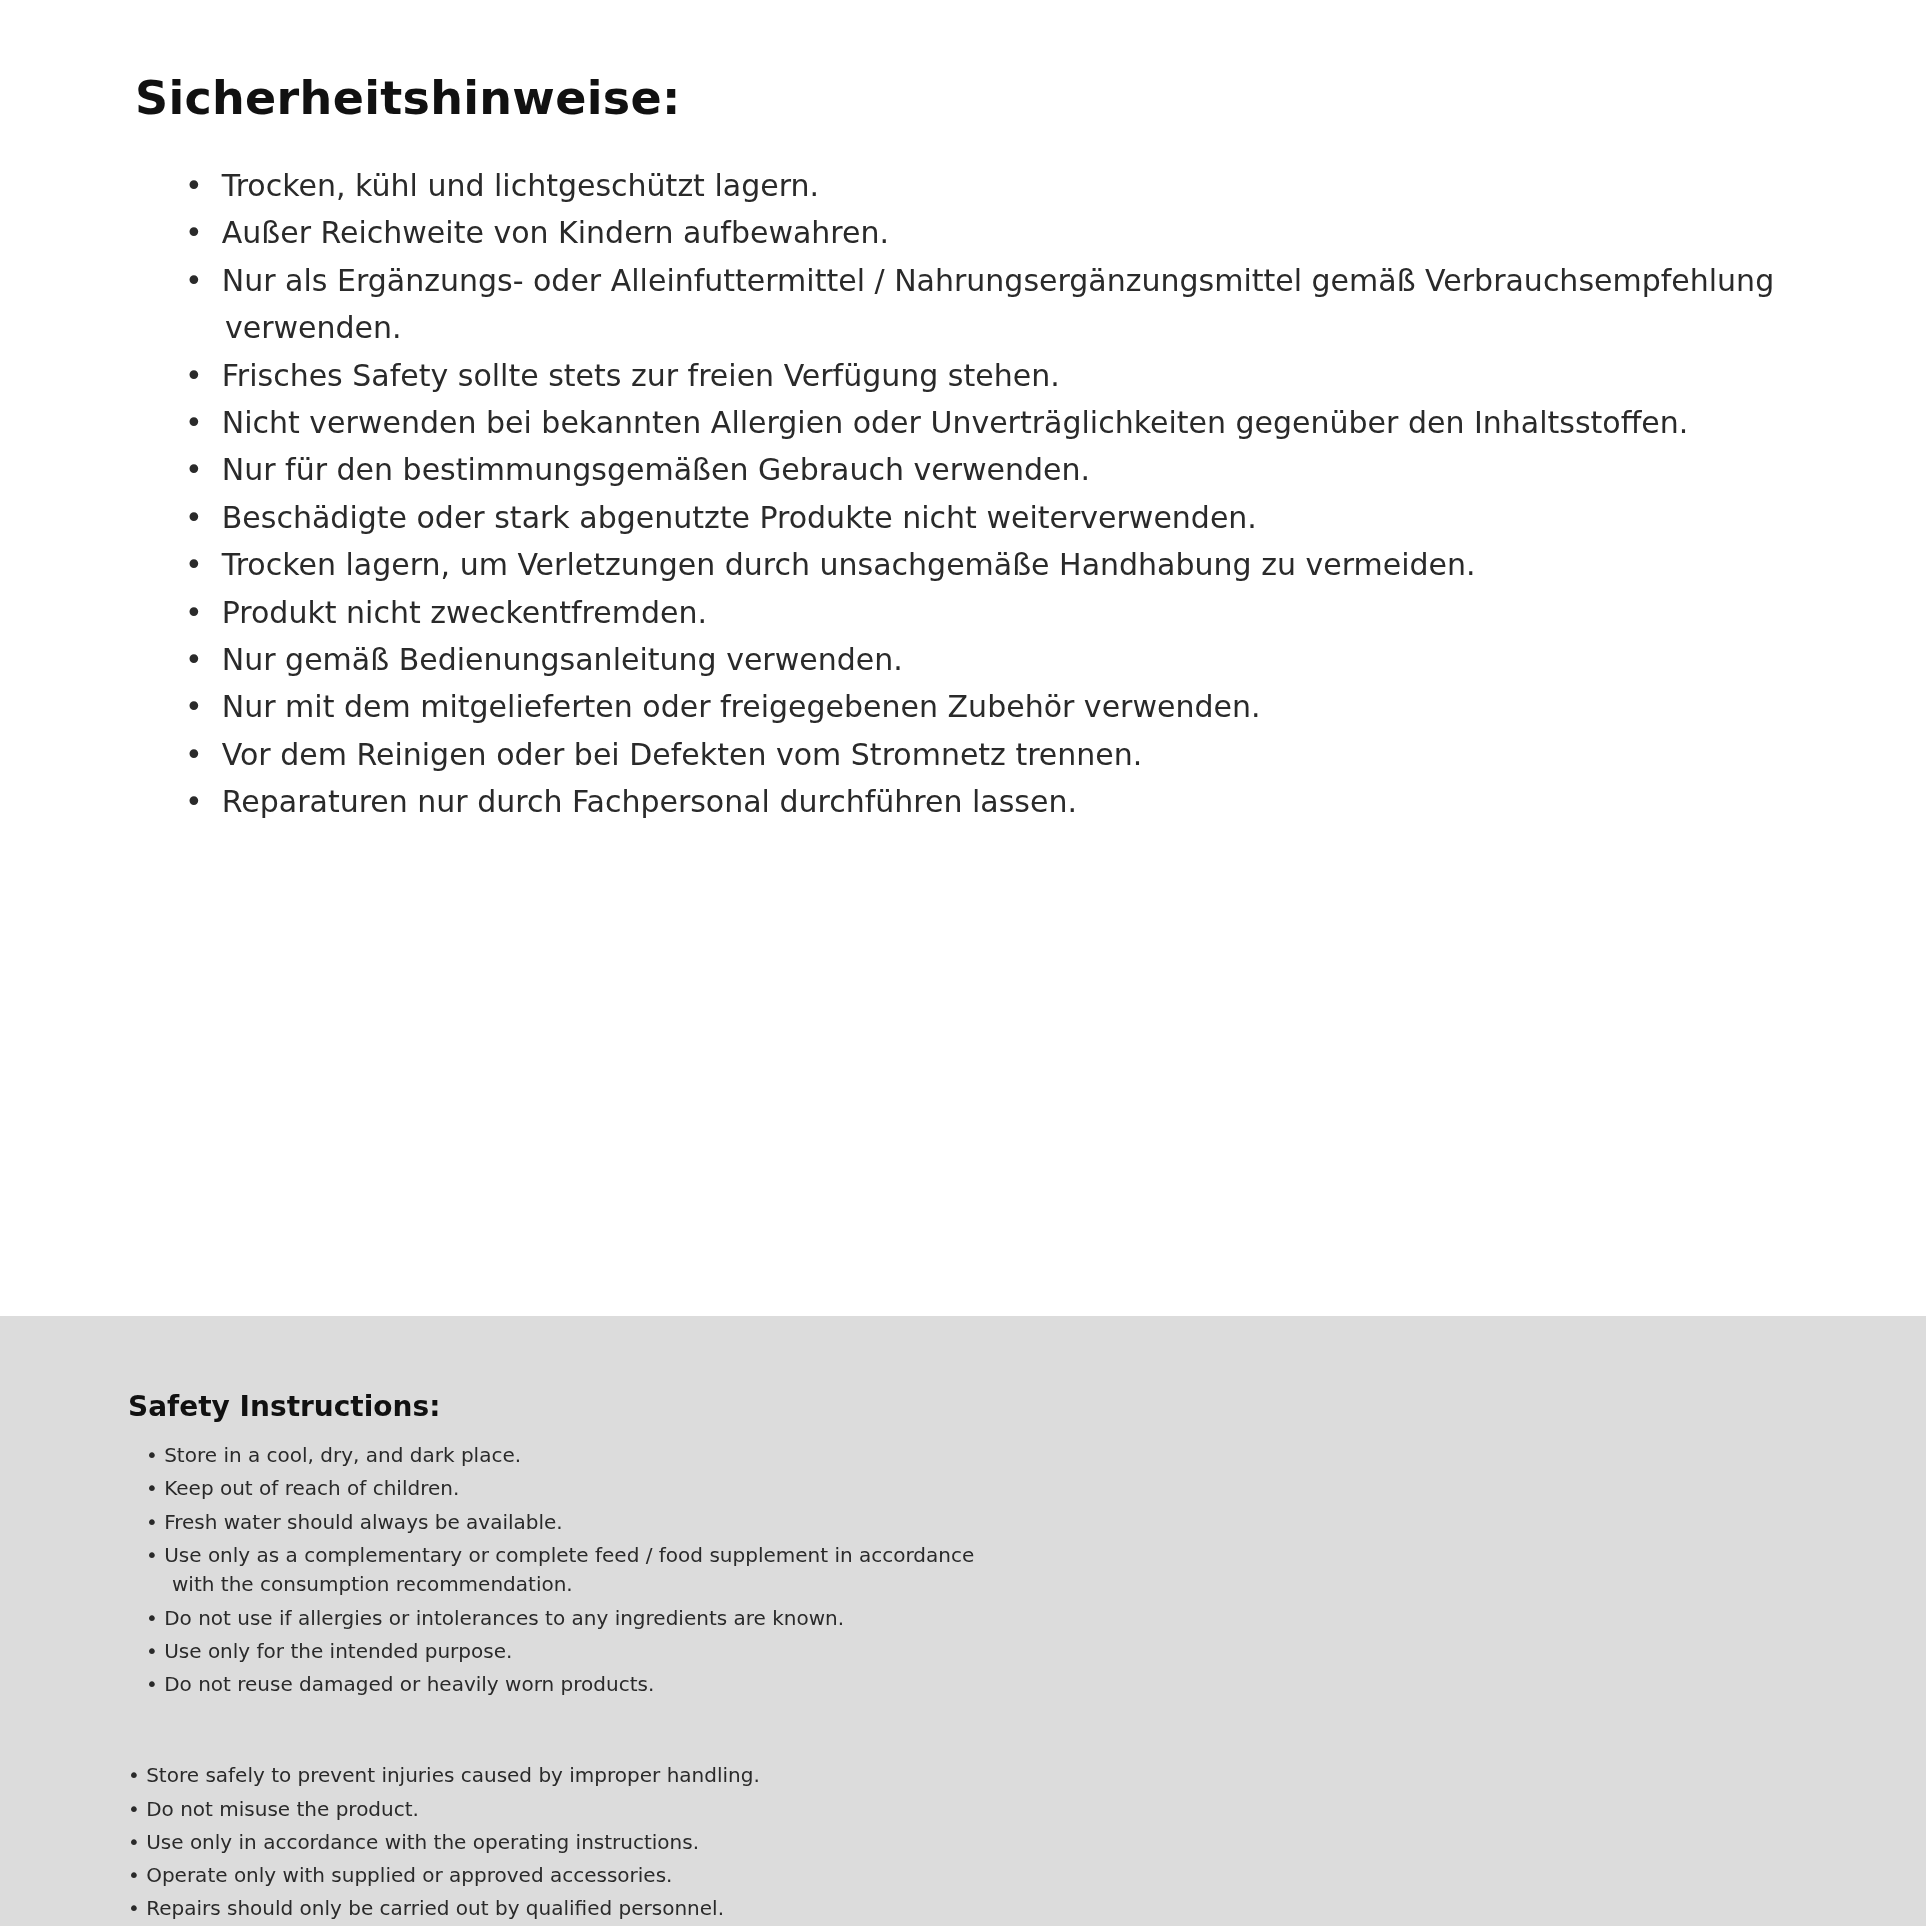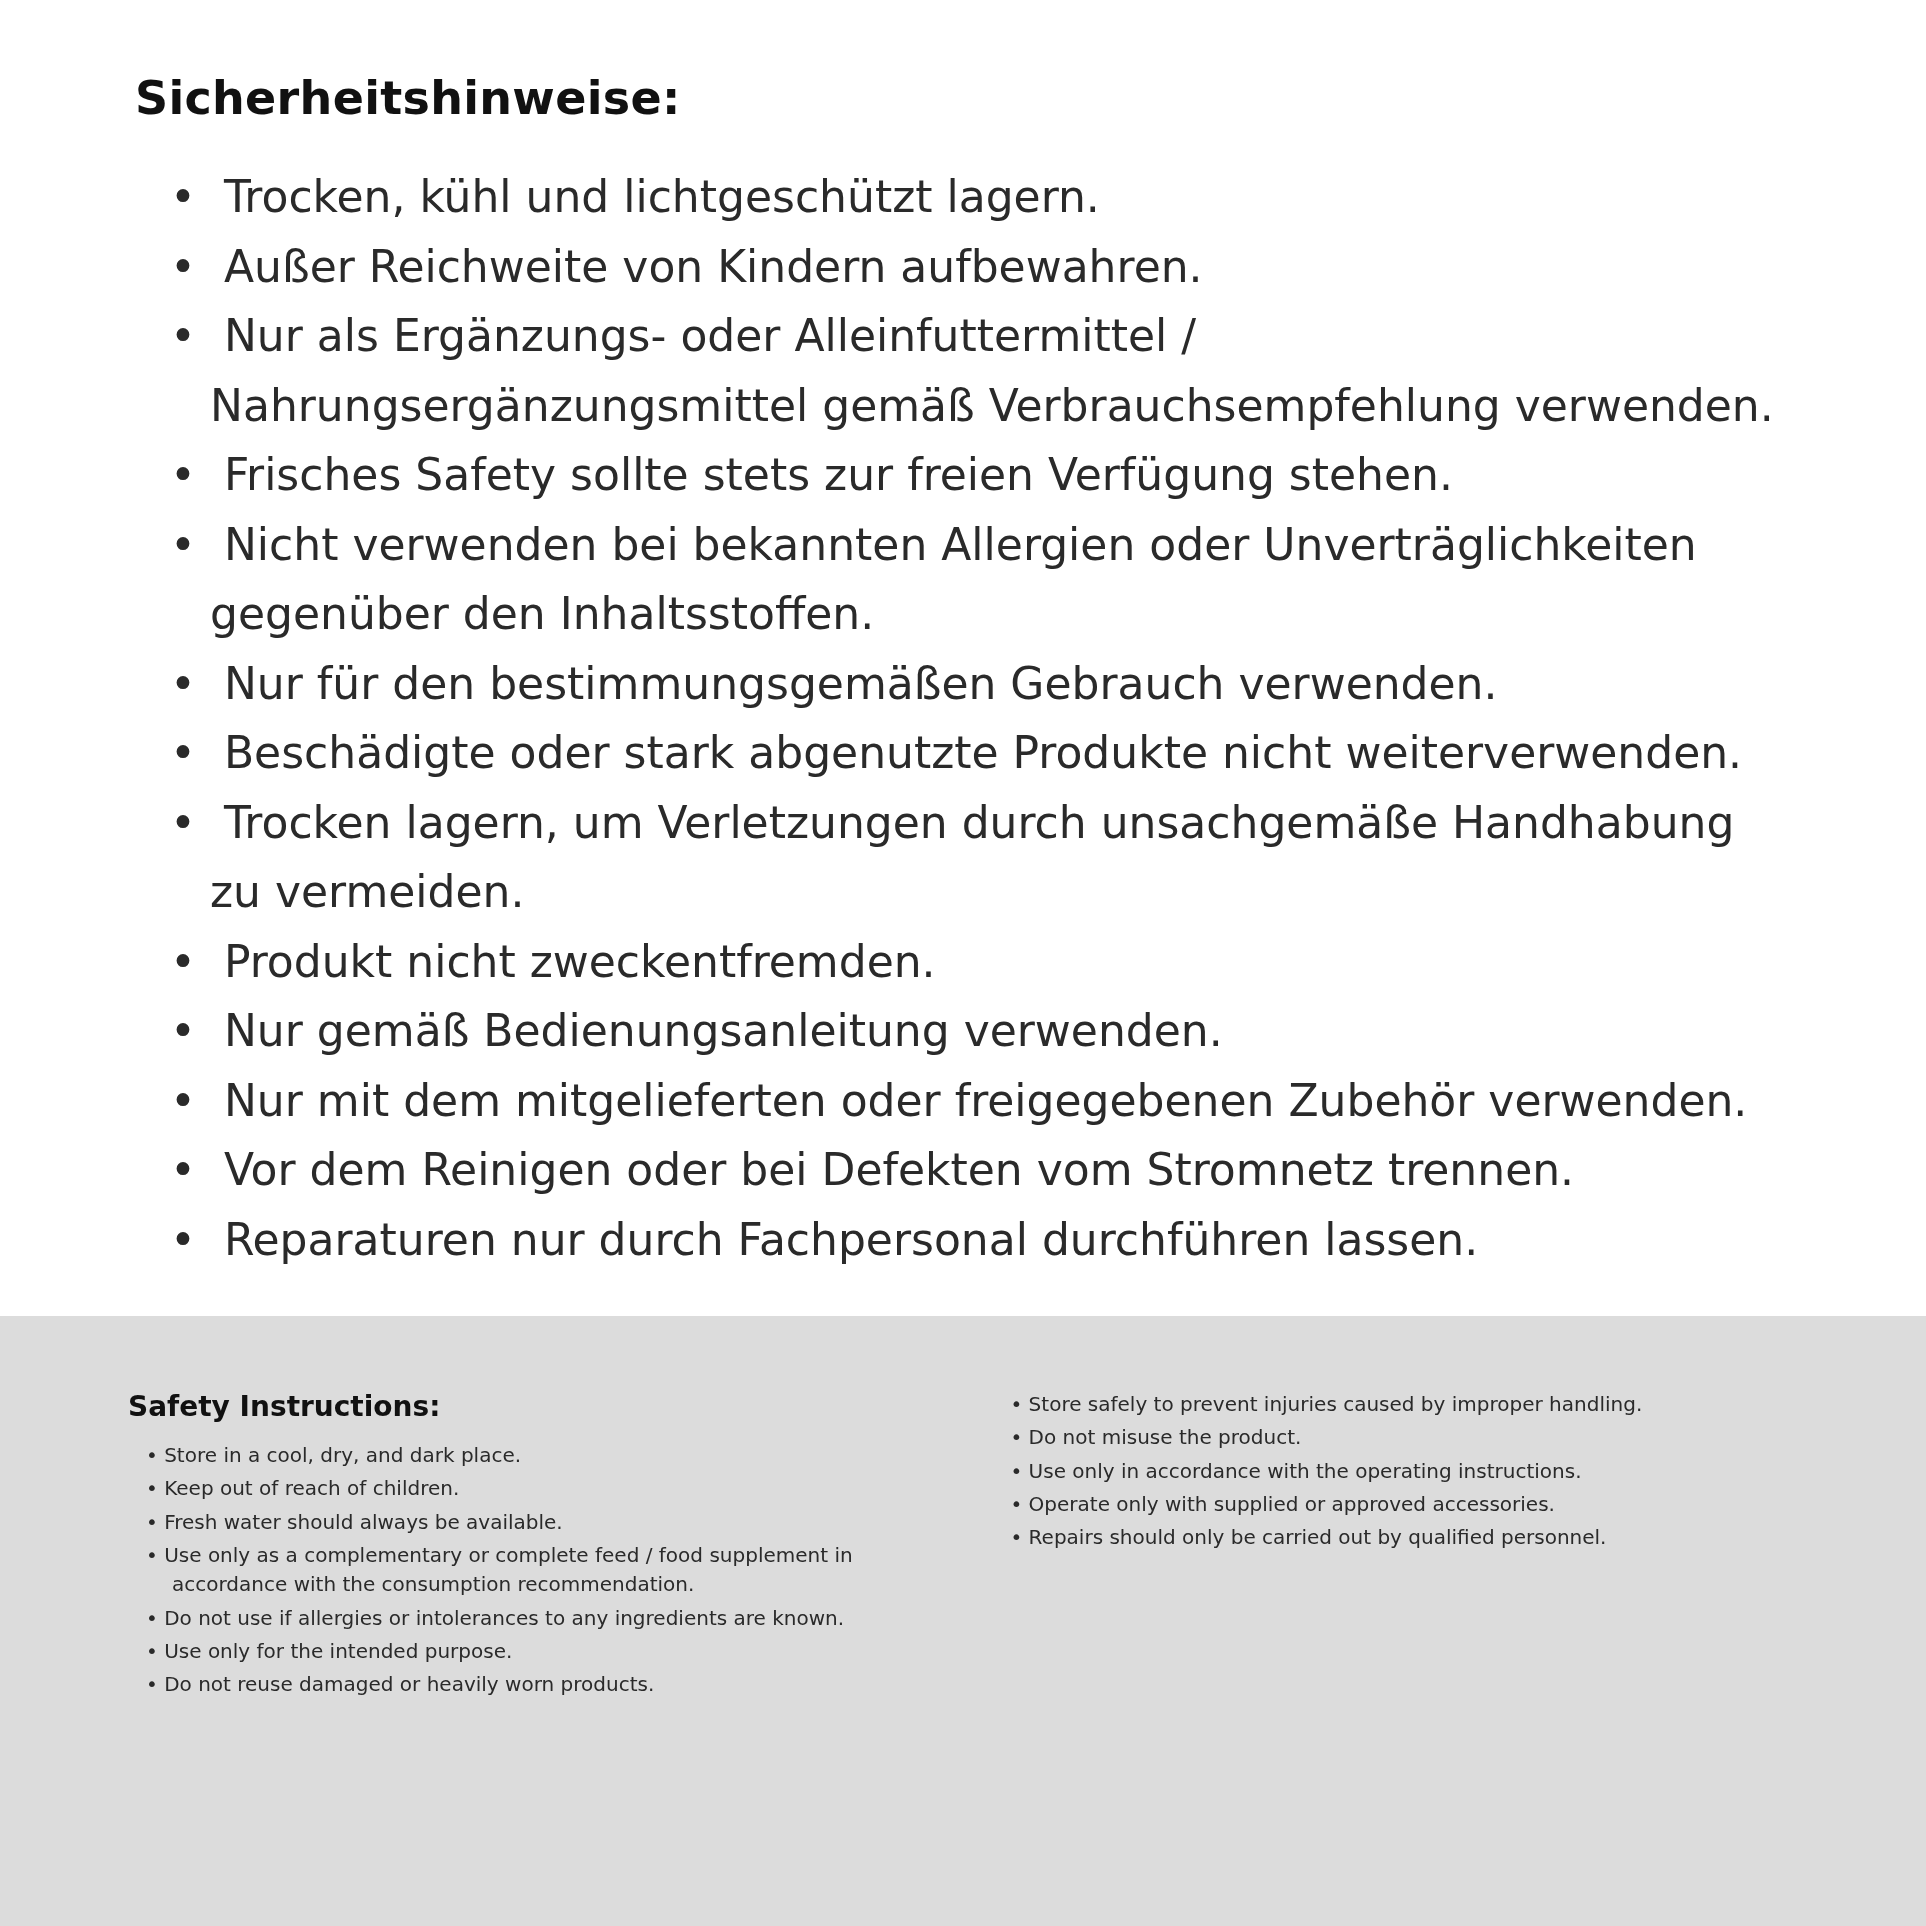--- a/index.html
+++ b/index.html
@@ -29,23 +29,23 @@
   }
   .german-title {
     font-size: 46px;
     font-weight: 700;
     color: #111111;
     margin: 0 0 37px 0;
     letter-spacing: 0.3px;
   }
   .german-list {
     list-style: none;
-    margin: 0;
+    margin: 15px;
     padding: 0 0 0 35px;
-    font-size: 44px;
+    font-size: 30px;
     line-height: 1.58;
     color: #2a2a2a;
     max-width: 1682px;
   }
   .german-list li {
     padding-left: 40px;
     text-indent: -40px;
     margin: 0;
   }
   .german-list li::before {
@@ -54,21 +54,21 @@
   }
 
   
   .english-section {
     position: absolute;
     top: 1316px; left: 0; right: 0; bottom: 0;
     background: #dcdcdc;
     padding: 74px 122px 0 128px;
     box-sizing: border-box;
     display: flex;
-    flex-direction: row;
+    flex-direction: column;
     gap: 58px;
   }
   .english-col {
     box-sizing: border-box;
   }
   .english-col-left  { width: 854px; }
   .english-col-right { width: 822px; }
 
   .english-title {
     font-size: 28px;

